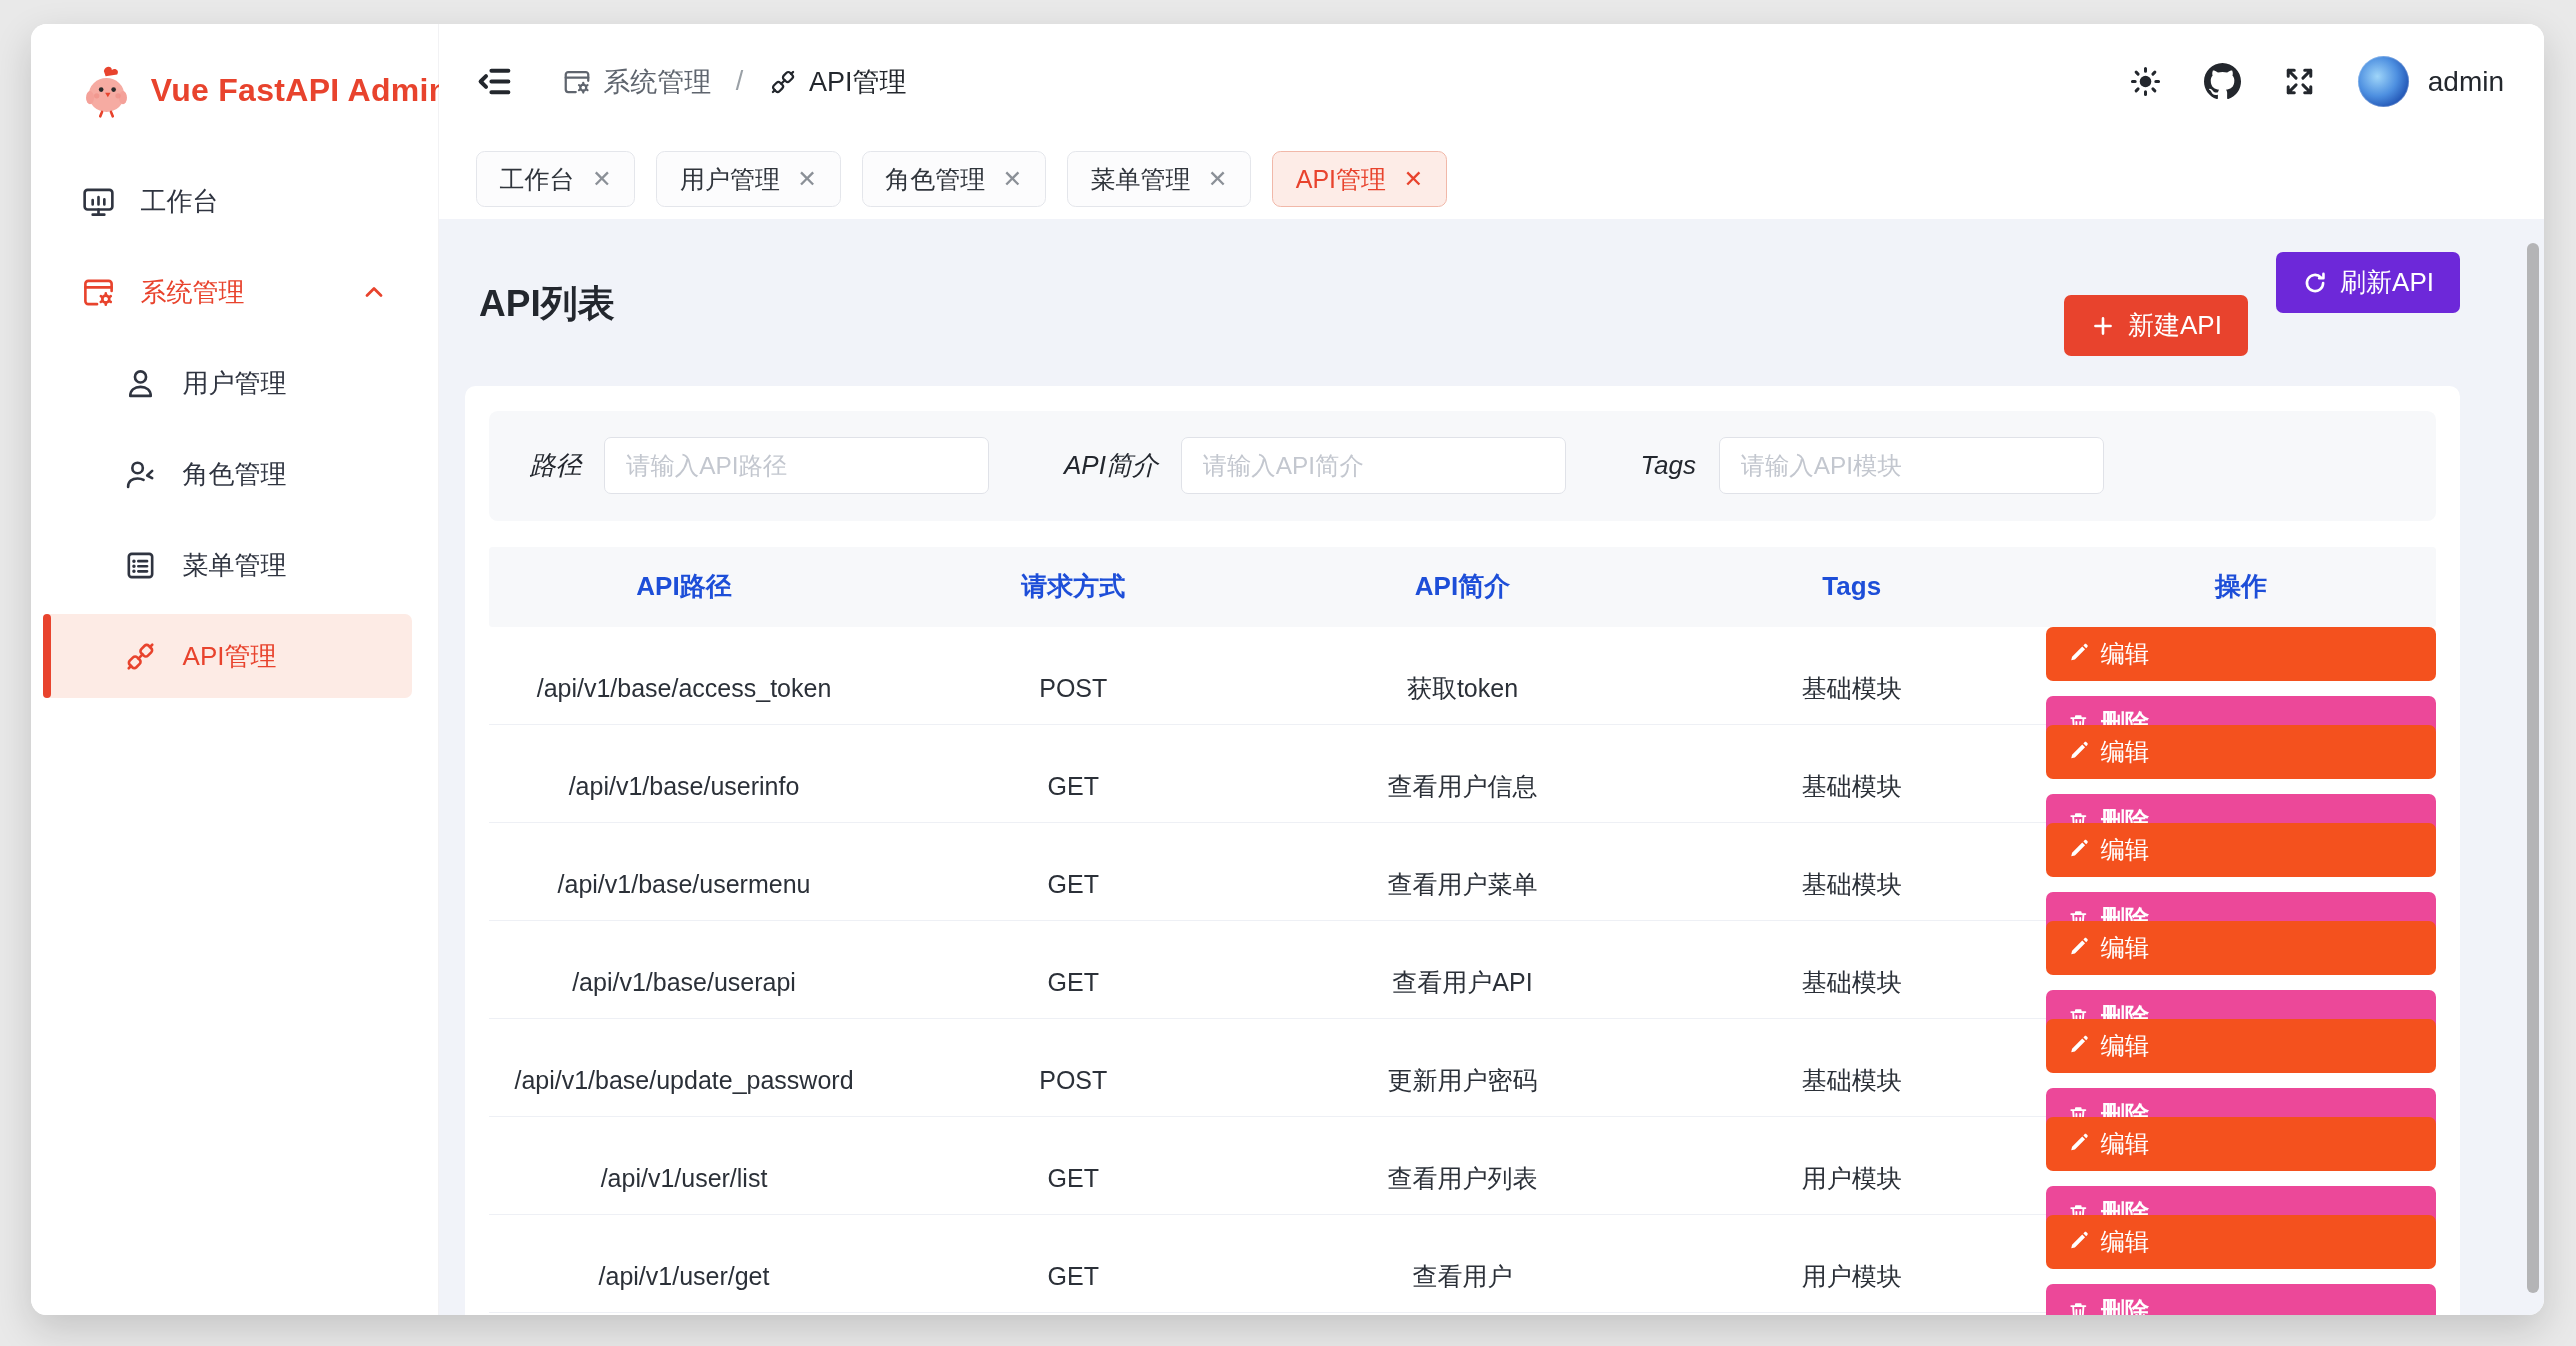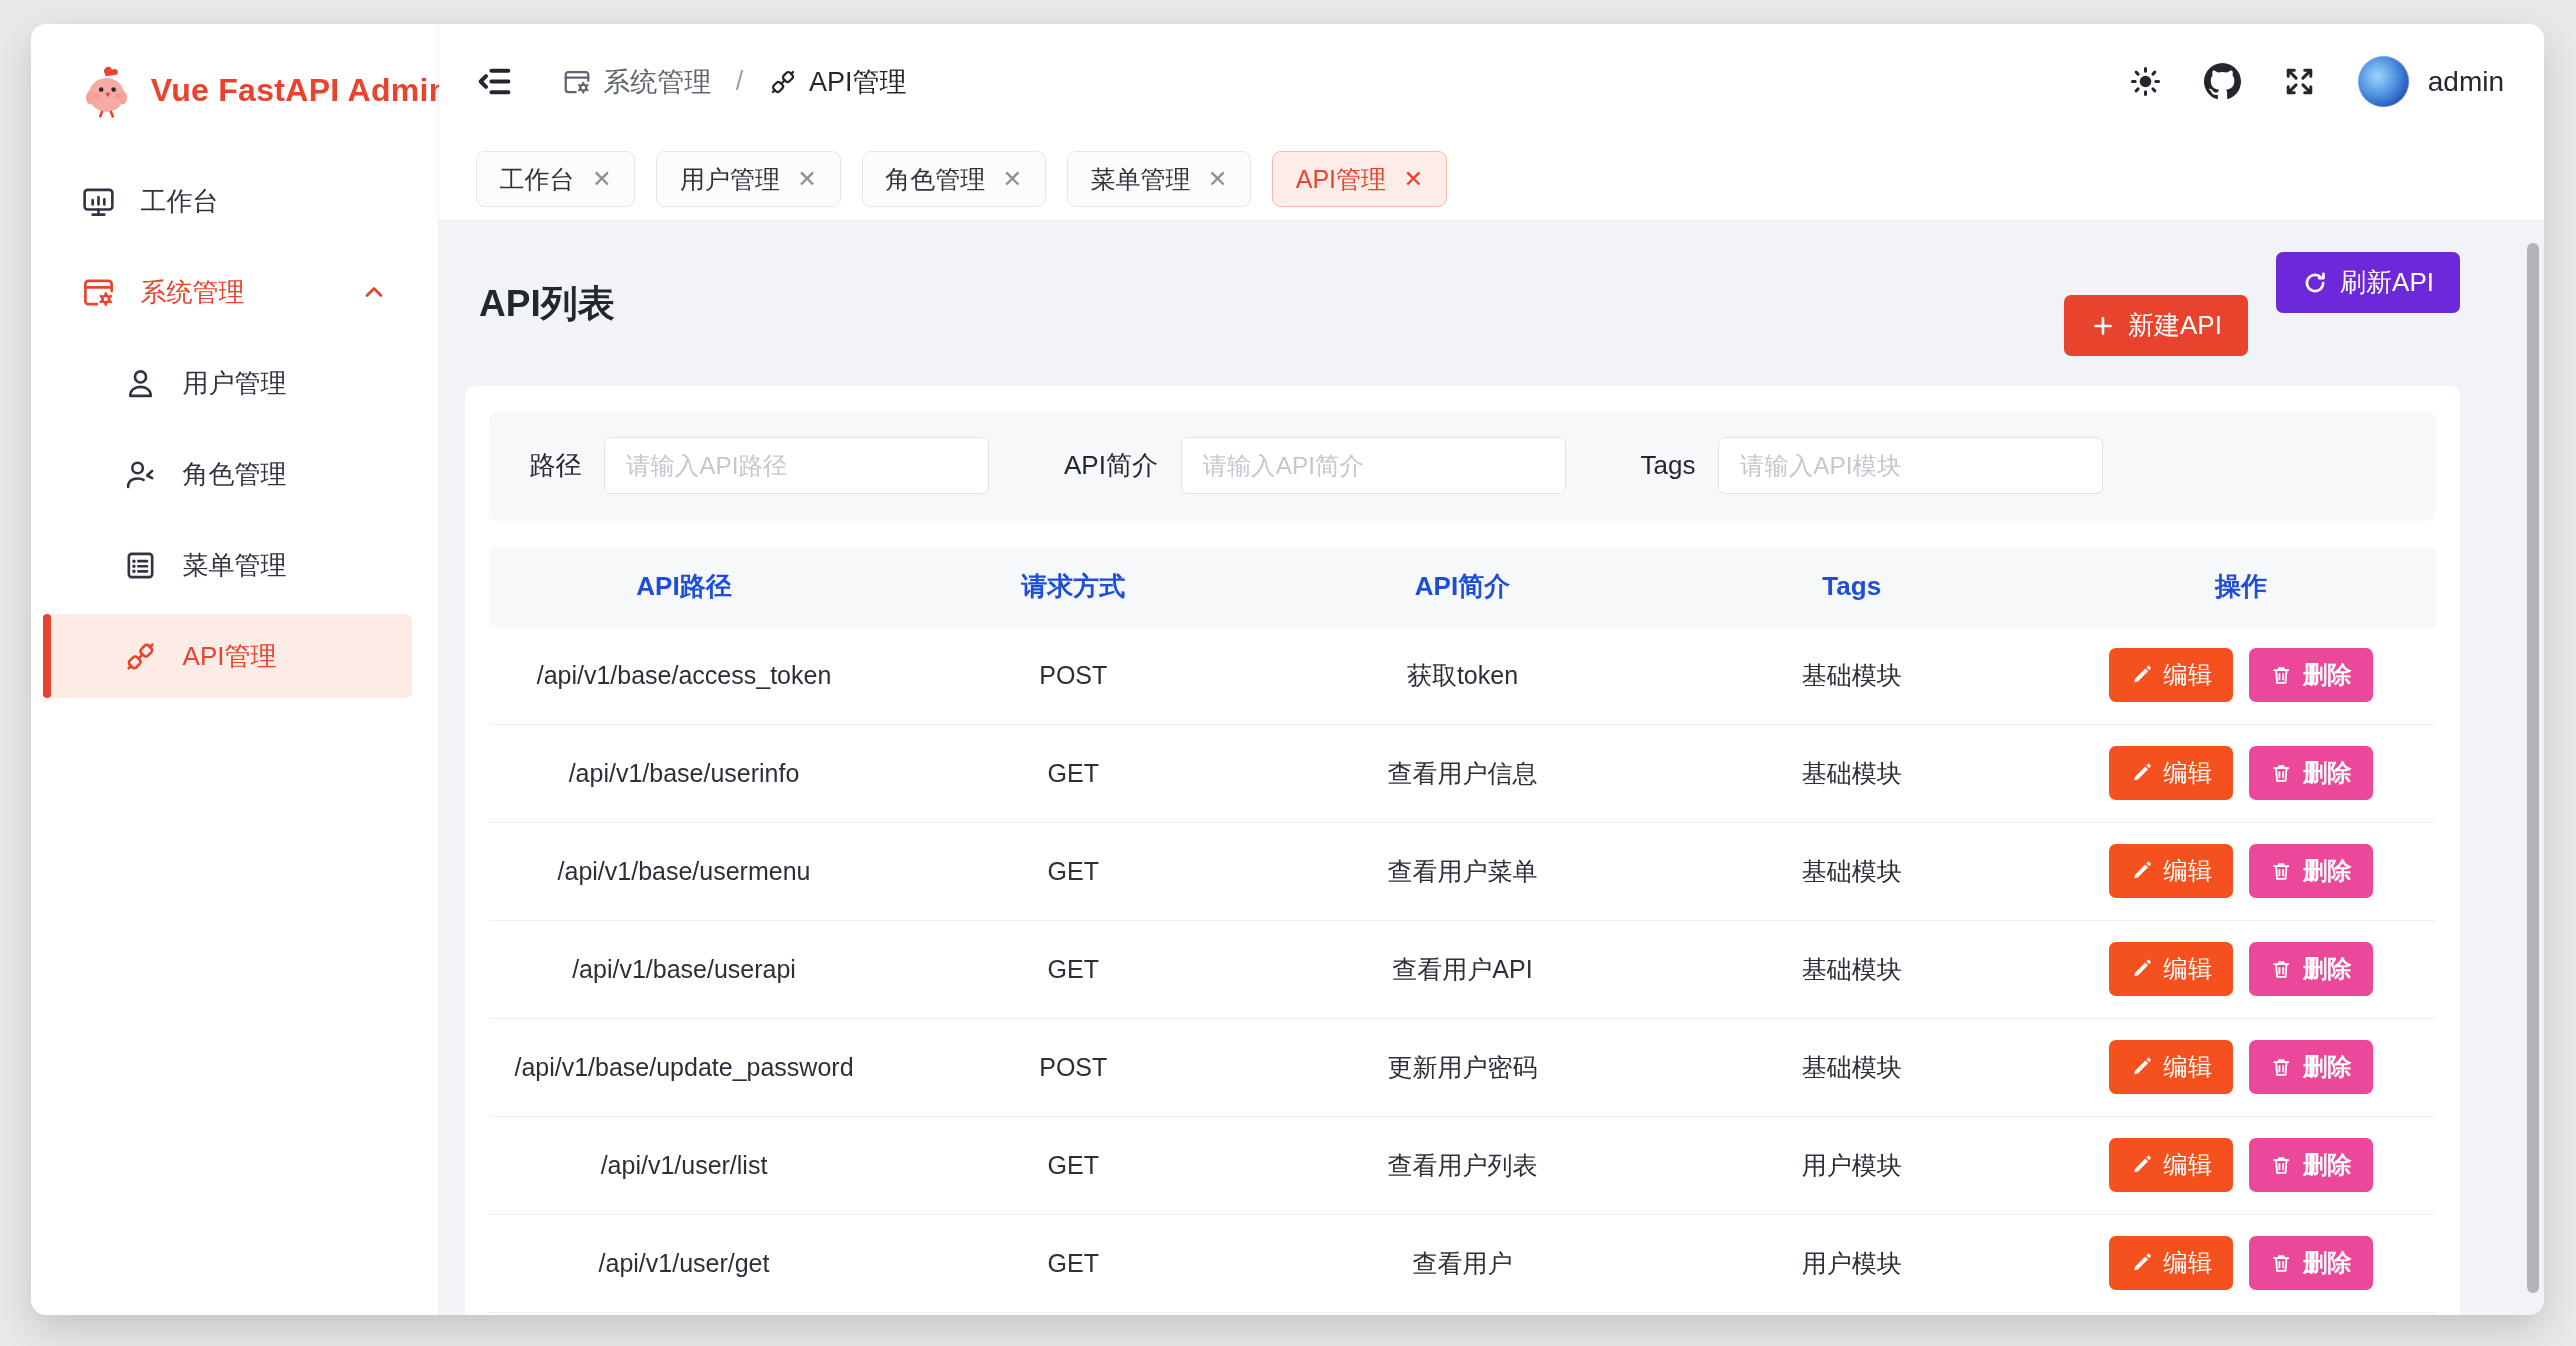--- a/index.html
+++ b/index.html
@@ -73,41 +73,41 @@
     font-size:26px; color:#fff; cursor:pointer; font-family:inherit; white-space:nowrap;
   }
   .btn.create { background:#e8432d;margin-top:43px; }
   .btn.refresh { background:#6d28d9; }
   .card { flex:1; min-height:0; background:#fff; border-radius:10.5px 10.5px 0 0; padding:24.4px; overflow:hidden; }
   .filterbar {
     background:#f7f8fa; border-radius:8.7px; height:110px;
     display:flex; align-items:center; padding:0 26px 0 40px;
   }
   .fgroup { display:flex; align-items:center; gap:22.6px; margin-right:75px; }
-  .flabel { font-size:26px; color:#23272e; white-space:nowrap; }
+  .flabel { font-size:26px; color:#23272e; white-space:nowrap;font-style:italic; }
   .finput {
     width:385px; height:57px; border:1.7px solid #e0e2e8; border-radius:7px;
     background:#fff; padding:0 21px; font-size:24.4px; color:#333; font-family:inherit; outline:none;
   }
   .finput::placeholder { color:#c3c7cf; }
   .filter-actions { margin-left:auto; display:flex; gap:28px; }
   .btn.reset { background:#fbe5df; color:#e8432d; height:63px; padding:0 30px; }
   .btn.search { background:#e8432d; height:63px; padding:0 30px; }
   .table { margin-top:26px; }
   .thead {
     display:grid; grid-template-columns:repeat(5,1fr); align-items:center;
     background:#f7f8fa; height:80px; border-radius:3.5px;
   }
   .th { text-align:center; font-size:26px; font-weight:700; color:#1d4ed8; }
   .trow {
     display:grid; grid-template-columns:repeat(5,1fr); align-items:center;
     height:98px; border-bottom:1.7px solid #eef0f5; background:#fff;
   }
   .td { text-align:center; font-size:25px; color:#2b3038; }
-  .td.actions { display:flex; justify-content:center; gap:15.7px; }
+  .td.actions { display:flex; justify-content:center; gap:15.7px;flex-direction:column; }
   .abtn {
     display:inline-flex; align-items:center; gap:10.5px; height:54px; padding:0 21px;
     border:none; border-radius:7px; color:#fff; font-size:24.4px; cursor:pointer; font-family:inherit;
   }
   .abtn.edit { background:#f4511e; }
   .abtn.del { background:#ec4899;font-weight:bold; }
   .scrollthumb { position:absolute; right:5.2px; top:219px; width:12.2px; height:1050px; border-radius:7px; background:#b4b4b6; }
   svg { display:block; }
 </style>
 </head>

